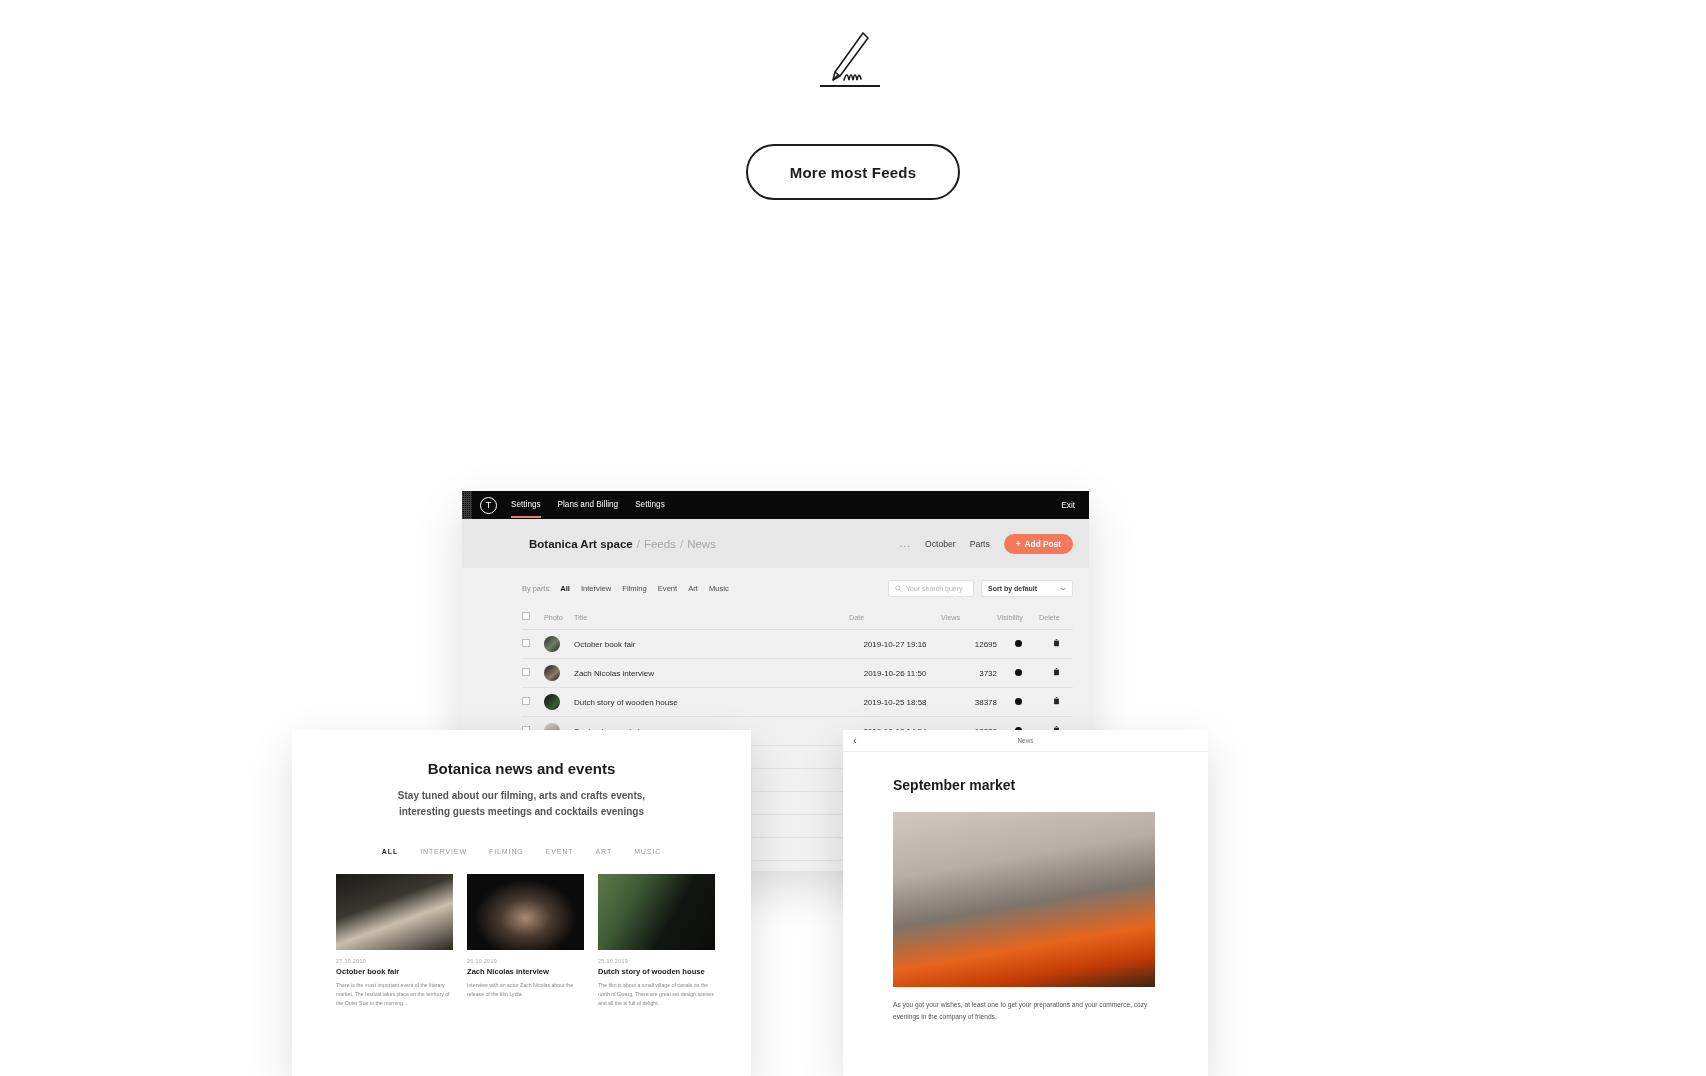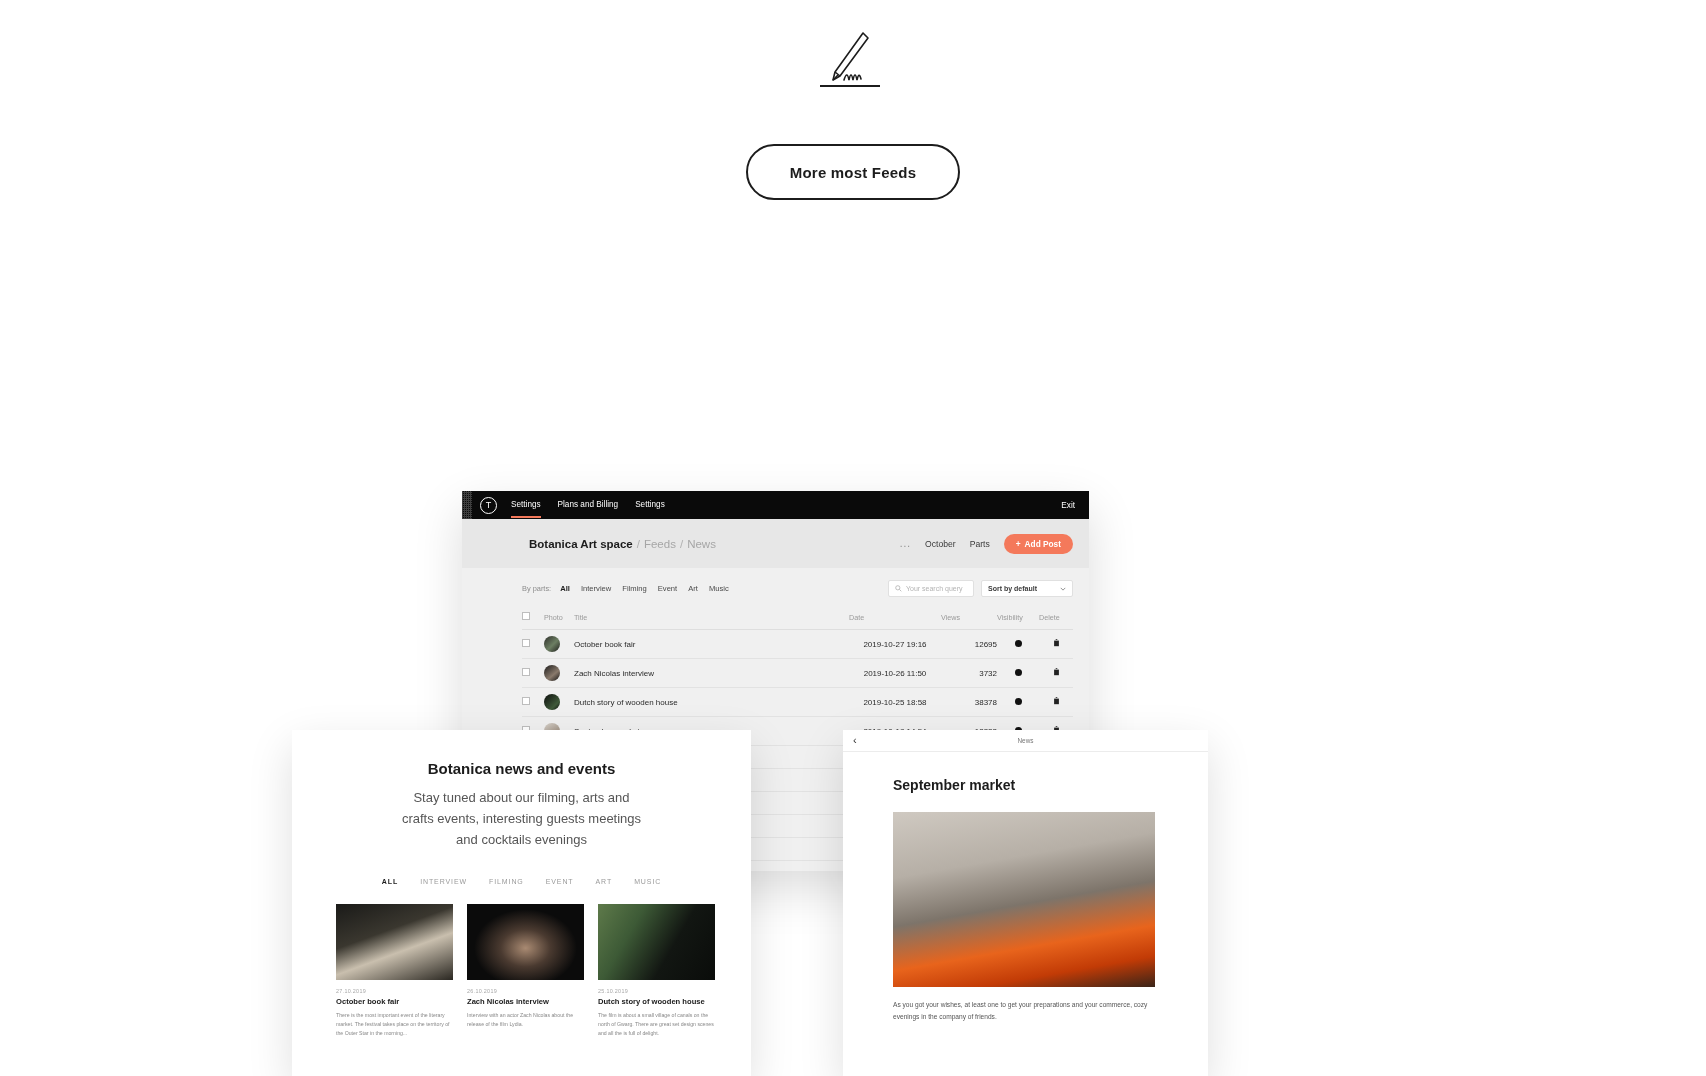--- a/index.html
+++ b/index.html
@@ -128,22 +128,22 @@
 
   
   .news-card {
     position: absolute; left: 292px; top: 730px;
     width: 459px; height: 346px; background: #fff;
     box-shadow: 0 16px 42px rgba(0,0,0,.13);
     padding-top: 30px; overflow: hidden;
   }
   .news-title { text-align: center; font-size: 15px; font-weight: 700; color: #1c1c1c; }
   .news-sub {
-    text-align: center; font-size: 13px; color: #555; line-height: 1.6;
-    margin: 11px auto 12px; width: 250px; font-weight: 400;
+    text-align: center; font-size: 10px; color: #555; line-height: 1.6;
+    margin: 11px auto 12px; width: 250px; font-weight: 700;
   }
   .news-tabs { display: flex; justify-content: center; gap: 22px; margin-top: 28px; }
   .news-tab { font-size: 7px; letter-spacing: .9px; color: #9a9a9a; cursor: pointer; }
   .news-tab.active { color: #1c1c1c; font-weight: 700; }
   .news-grid { display: flex; gap: 14px; padding: 19px 44px 0; }
   .news-item { width: 117px; }
   .news-thumb { width: 117px; height: 76px; }
   .news-date { font-size: 5.4px; color: #a8a8a8; margin-top: 8px; letter-spacing: .3px; }
   .news-item-title { font-size: 7.6px; font-weight: 700; color: #1c1c1c; margin-top: 3px; }
   .news-item-text { font-size: 5.2px; color: #888; line-height: 1.7; margin-top: 5px; }

